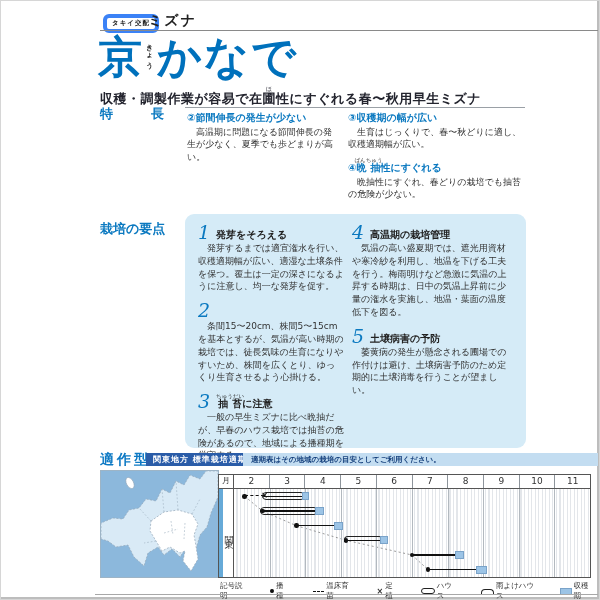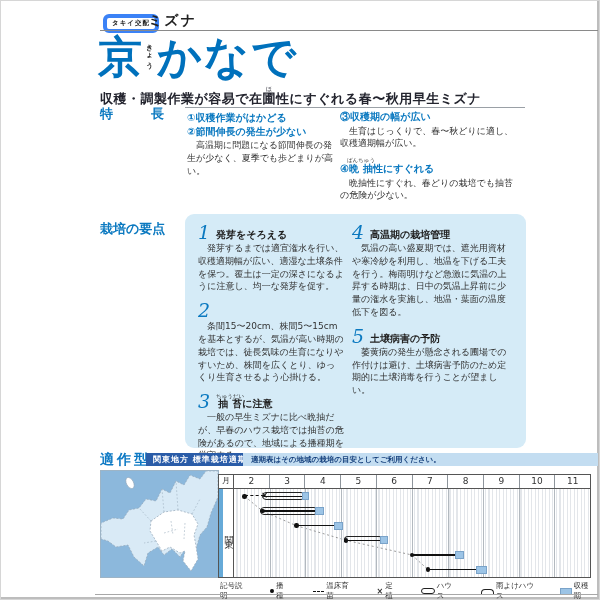--- a/index.html
+++ b/index.html
@@ -19,21 +19,21 @@
   .title-kanji,.title-rest{font-size:44px;font-weight:900;color:#0071bc;letter-spacing:2px;line-height:1.05;}
   .title-furi{writing-mode:vertical-rl;font-size:7px;font-weight:700;color:#222;margin:5px 3px 0 0;letter-spacing:1px;}
   .subtitle{left:100px;top:86px;font-size:13px;font-weight:700;color:#23242e;letter-spacing:0.5px;}
   .subtitle ruby rt{font-size:6px;font-weight:400;}
 
   
   .sec-label{color:#0b79c0;font-weight:700;font-size:13px;}
   .feat-label{left:100px;top:105px;width:64px;display:flex;justify-content:space-between;}
   .feat-rule{left:185px;top:107px;width:340px;height:1px;background:#9aa0a6;}
   .feat-col1{left:187px;top:111px;width:146px;}
-  .feat-col2{left:340px;top:111px;width:182px;font-family:Liberation Mono, monospace;}
+  .feat-col2{left:348px;top:111px;width:182px;}
   .feat-head{font-size:10px;font-weight:700;color:#0b79c0;line-height:1.35;}
   .feat-head ruby rt{font-size:5.5px;font-weight:400;color:#333;}
   .feat-body{font-size:9px;color:#333;line-height:1.42;text-indent:1em;margin:1px 0 6px 0;}
 
   
   .cult-label{left:100px;top:220px;}
   .cult-box{left:185px;top:214px;width:341px;height:234px;background:#d5ebf7;border-radius:9px;}
   .cult-col1{left:198px;top:224px;width:146px;}
   .cult-col2{left:352px;top:224px;width:162px;}
   .cult-item{margin-bottom:9px;}
@@ -109,21 +109,20 @@
     <span>収穫・調製作業が容易で在</span><ruby><span>圃</span><rt>ほ</rt></ruby><span>性にすぐれる春〜秋用早生ミズナ</span>
   </div>
 
   <div class="abs sec-label feat-label">
     <span>特</span>
     <span>長</span>
   </div>
   <div class="abs feat-rule"></div>
 
   <div class="abs feat-col1">
-    <div class="feat-head">①収穫作業がはかどる</div>
     <div class="feat-head">②節間伸長の発生が少ない</div>
     <p class="feat-body">高温期に問題になる節間伸長の発生が少なく、夏季でも歩どまりが高い。</p>
   </div>
   <div class="abs feat-col2">
     <div class="feat-head">③収穫期の幅が広い</div>
     <p class="feat-body">生育はじっくりで、春〜秋どりに適し、収穫適期幅が広い。</p>
     <div class="feat-head"><span>④</span><ruby><span>晩抽</span><rt>ばんちゅう</rt></ruby><span>性にすぐれる</span></div>
     <p class="feat-body">晩抽性にすぐれ、春どりの栽培でも抽苔の危険が少ない。</p>
   </div>
 

